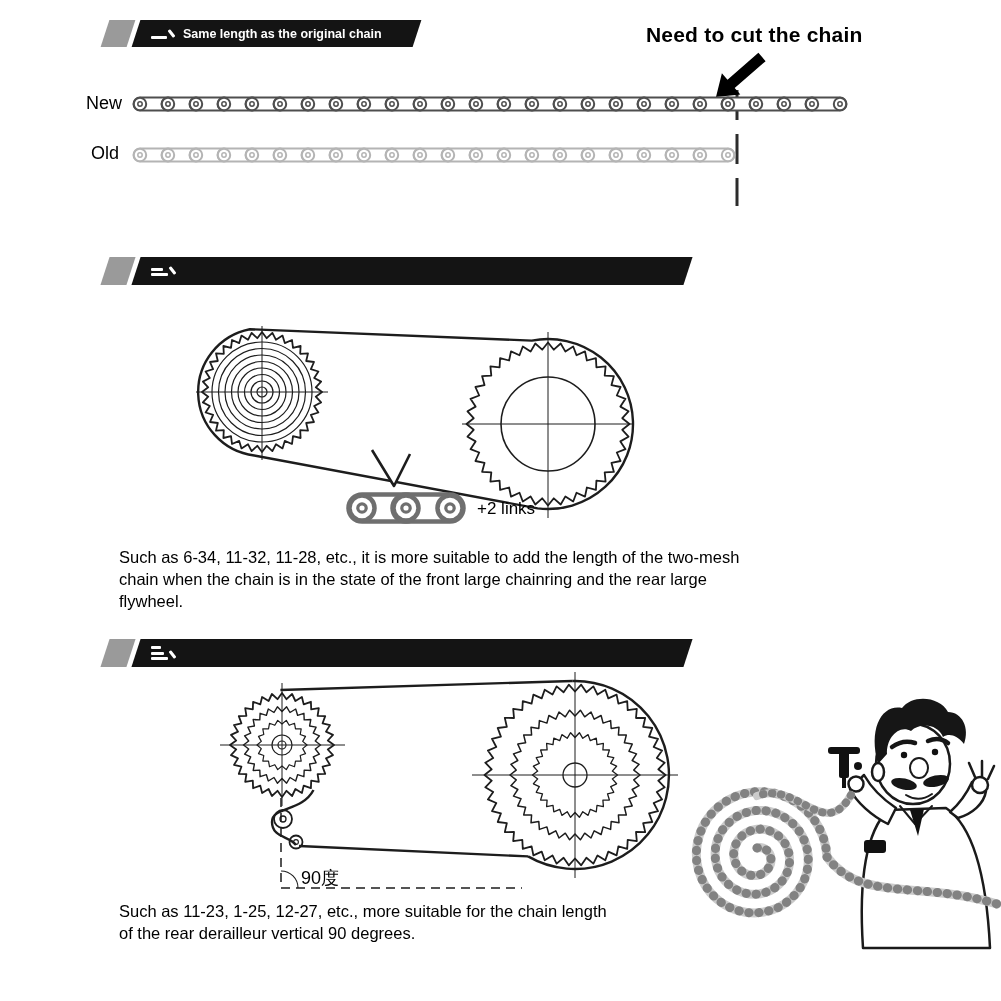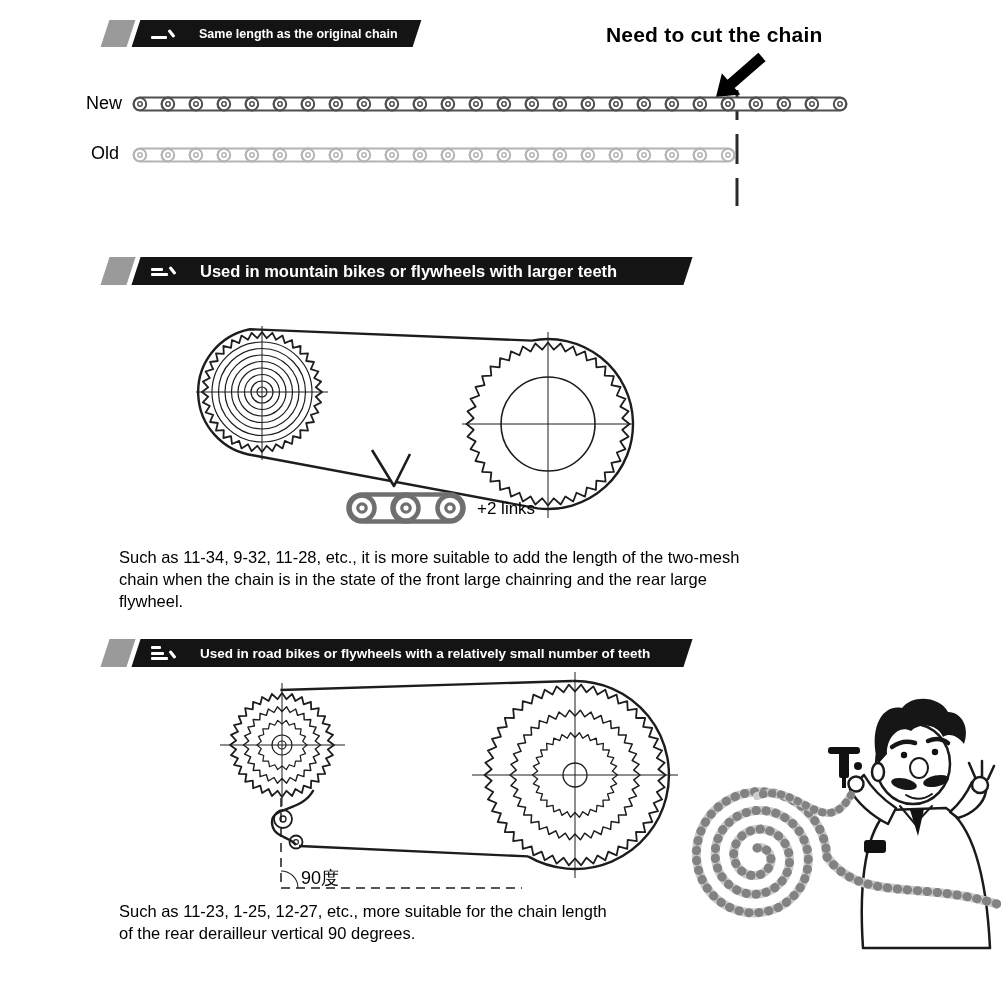--- a/index.html
+++ b/index.html
@@ -5,31 +5,31 @@
   *{margin:0;padding:0;box-sizing:border-box}
   html,body{width:1001px;height:1001px}
   body{position:relative;background:#fff;color:#000;font-family:"Liberation Sans",sans-serif;overflow:hidden}
   .abs{position:absolute}
   #art{position:absolute;left:0;top:0}
 
   
   .banner{position:absolute;height:27px}
   .banner .lead{position:absolute;top:0;bottom:0;left:0;width:26px;background:#9a9a9a;transform:skewX(-18deg)}
   .banner .bodyp{position:absolute;top:0;bottom:0;left:31px;right:0;background:#141414;transform:skewX(-18deg)}
-  .banner .inner{position:absolute;inset:0 10px 0 46px;display:flex;align-items:center;gap:26px;color:#fff}
+  .banner .inner{position:absolute;inset:0 10px 0 46px;display:flex;align-items:center;gap:10px;color:#fff}
   .banner .txt{font-weight:bold;white-space:nowrap}
   .b1 .txt{font-size:12.5px}
   .b2 .txt{font-size:16.5px}
   .b3 .txt{font-size:13.5px}
   .numwrap{display:flex;align-items:flex-end;gap:3px}
   .numeral{display:flex;flex-direction:column;gap:2.5px;align-items:flex-start}
   .numeral i{display:block;height:3px;background:#fff;border-radius:1px}
   .tick{width:3px;height:9px;background:#fff;border-radius:1px;transform:rotate(-38deg);margin-bottom:1px}
 
-  .cut-heading{left:606px;top:23px;font-size:21px;font-weight:800;letter-spacing:.2px}
+  .cut-heading{left:646px;top:23px;font-size:21px;font-weight:800;letter-spacing:.2px}
   .row-label{font-size:18px;font-weight:400}
   .plus-links{left:477px;top:499px;font-size:17px;font-weight:500}
   .angle-label{left:301px;top:866px;font-size:18px}
   .para{font-size:16.5px;line-height:1.32;font-weight:500}
 </style>
 </head>
 <body>
 
 <svg id="art" width="1001" height="1001" viewBox="0 0 1001 1001">
 
@@ -296,35 +296,33 @@
   <div class="lead"></div>
   <div class="bodyp"></div>
   <div class="inner">
     <span class="numwrap">
         <span class="numeral">
           <i style="width:12px"></i>
           <i style="width:17px"></i>
         </span>
         <span class="tick"></span>
       </span>
-    <span class="txt">Used in mountain bikes or flywheels with larger teeth</span>
   </div>
 </div>
 <div class="abs plus-links">+2 links</div>
-<div class="abs para" style="left:119px;top:547px;width:622px">Such as 11-34, 9-32, 11-28, etc., it is more suitable to add the length of the two-mesh chain when the chain is in the state of the front large chainring and the rear large flywheel.</div>
+<div class="abs para" style="left:119px;top:547px;width:622px">Such as 6-34, 11-32, 11-28, etc., it is more suitable to add the length of the two-mesh chain when the chain is in the state of the front large chainring and the rear large flywheel.</div>
 
 <div class="banner b3" style="left:105px;top:639px;width:583px;height:28px">
   <div class="lead"></div>
   <div class="bodyp"></div>
   <div class="inner">
     <span class="numwrap">
         <span class="numeral">
           <i style="width:10px"></i>
           <i style="width:13px"></i>
           <i style="width:17px"></i>
         </span>
         <span class="tick"></span>
       </span>
-    <span class="txt">Used in road bikes or flywheels with a relatively small number of teeth</span>
   </div>
 </div>
 <div class="abs angle-label">90度</div>
 <div class="abs para" style="left:119px;top:901px;width:505px">Such as 11-23, 1-25, 12-27, etc., more suitable for the chain length of the rear derailleur vertical 90 degrees.</div>
 
 </body></html>

